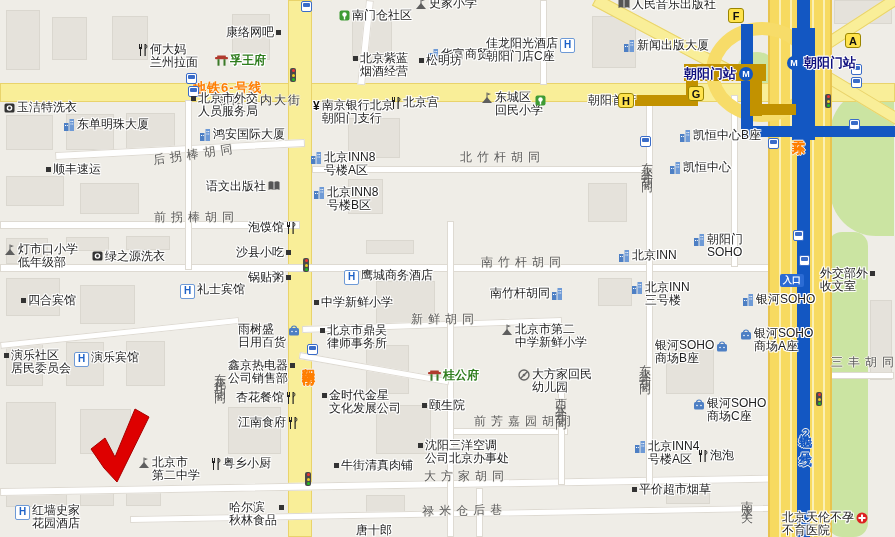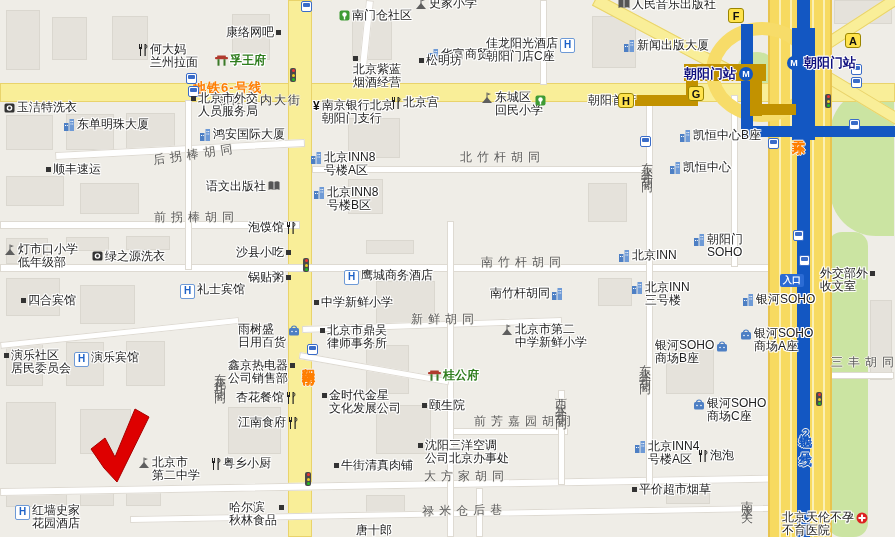--- a/index.html
+++ b/index.html
@@ -401,21 +401,21 @@
     <div class="poi" style="left: 339px; top: 9px;">
       <span class="picon icon-community"><svg width="11" height="11" viewBox="0 0 11 11">
           <rect x="0.5" y="0.5" width="10" height="10" rx="2" fill="#3E9B35"></rect>
           <circle cx="5.5" cy="4.5" r="2.2" fill="#fff"></circle>
           <rect x="4.8" y="6" width="1.4" height="3.5" fill="#fff"></rect>
         </svg></span>
       <span class="lines">
         <span>南门仓社区</span>
       </span>
     </div>
-    <div class="poi" style="left: 353px; top: 52px; flex-direction: column;">
+    <div class="poi" style="left: 353px; top: 52px;">
       <span class="picon icon-dot"></span>
       <span class="lines">
         <span>北京紫蓝</span>
         <span>烟酒经营</span>
       </span>
     </div>
     <div class="poi" style="left: 419px; top: 54px;">
       <span class="picon icon-dot"></span>
       <span class="lines">
         <span>松明坊</span>
@@ -578,20 +578,31 @@
     </div>
     <div class="poi green-name" style="left: 428px; top: 369px;">
       <span class="picon icon-mansion"><svg width="13" height="11" viewBox="0 0 13 11">
           <rect x="0" y="2" width="13" height="2.2" fill="#B03A2E" rx="1"></rect>
           <rect x="2" y="0.5" width="9" height="1.4" fill="#B03A2E" rx="0.7"></rect>
           <rect x="2.5" y="4.2" width="2" height="6.5" fill="#3A7A28"></rect>
           <rect x="8.5" y="4.2" width="2" height="6.5" fill="#3A7A28"></rect>
         </svg></span>
       <span class="lines">
         <span>桂公府</span>
+      </span>
+    </div>
+    <div class="poi" style="left: 518px; top: 368px;">
+      <span class="picon icon-kindergarten"><svg width="12" height="12" viewBox="0 0 12 12">
+          <circle cx="6" cy="6" r="5" fill="none" stroke="#666" stroke-width="1.4"></circle>
+          <line x1="2.5" y1="9.5" x2="9.5" y2="2.5" stroke="#666" stroke-width="1.4"></line>
+          <circle cx="6" cy="6" r="1.3" fill="#666"></circle>
+        </svg></span>
+      <span class="lines">
+        <span>大方家回民</span>
+        <span>幼儿园</span>
       </span>
     </div>
     <div class="poi" style="left: 322px; top: 389px;">
       <span class="picon icon-dot"></span>
       <span class="lines">
         <span>金时代金星</span>
         <span>文化发展公司</span>
       </span>
     </div>
     <div class="poi" style="left: 422px; top: 399px;">

